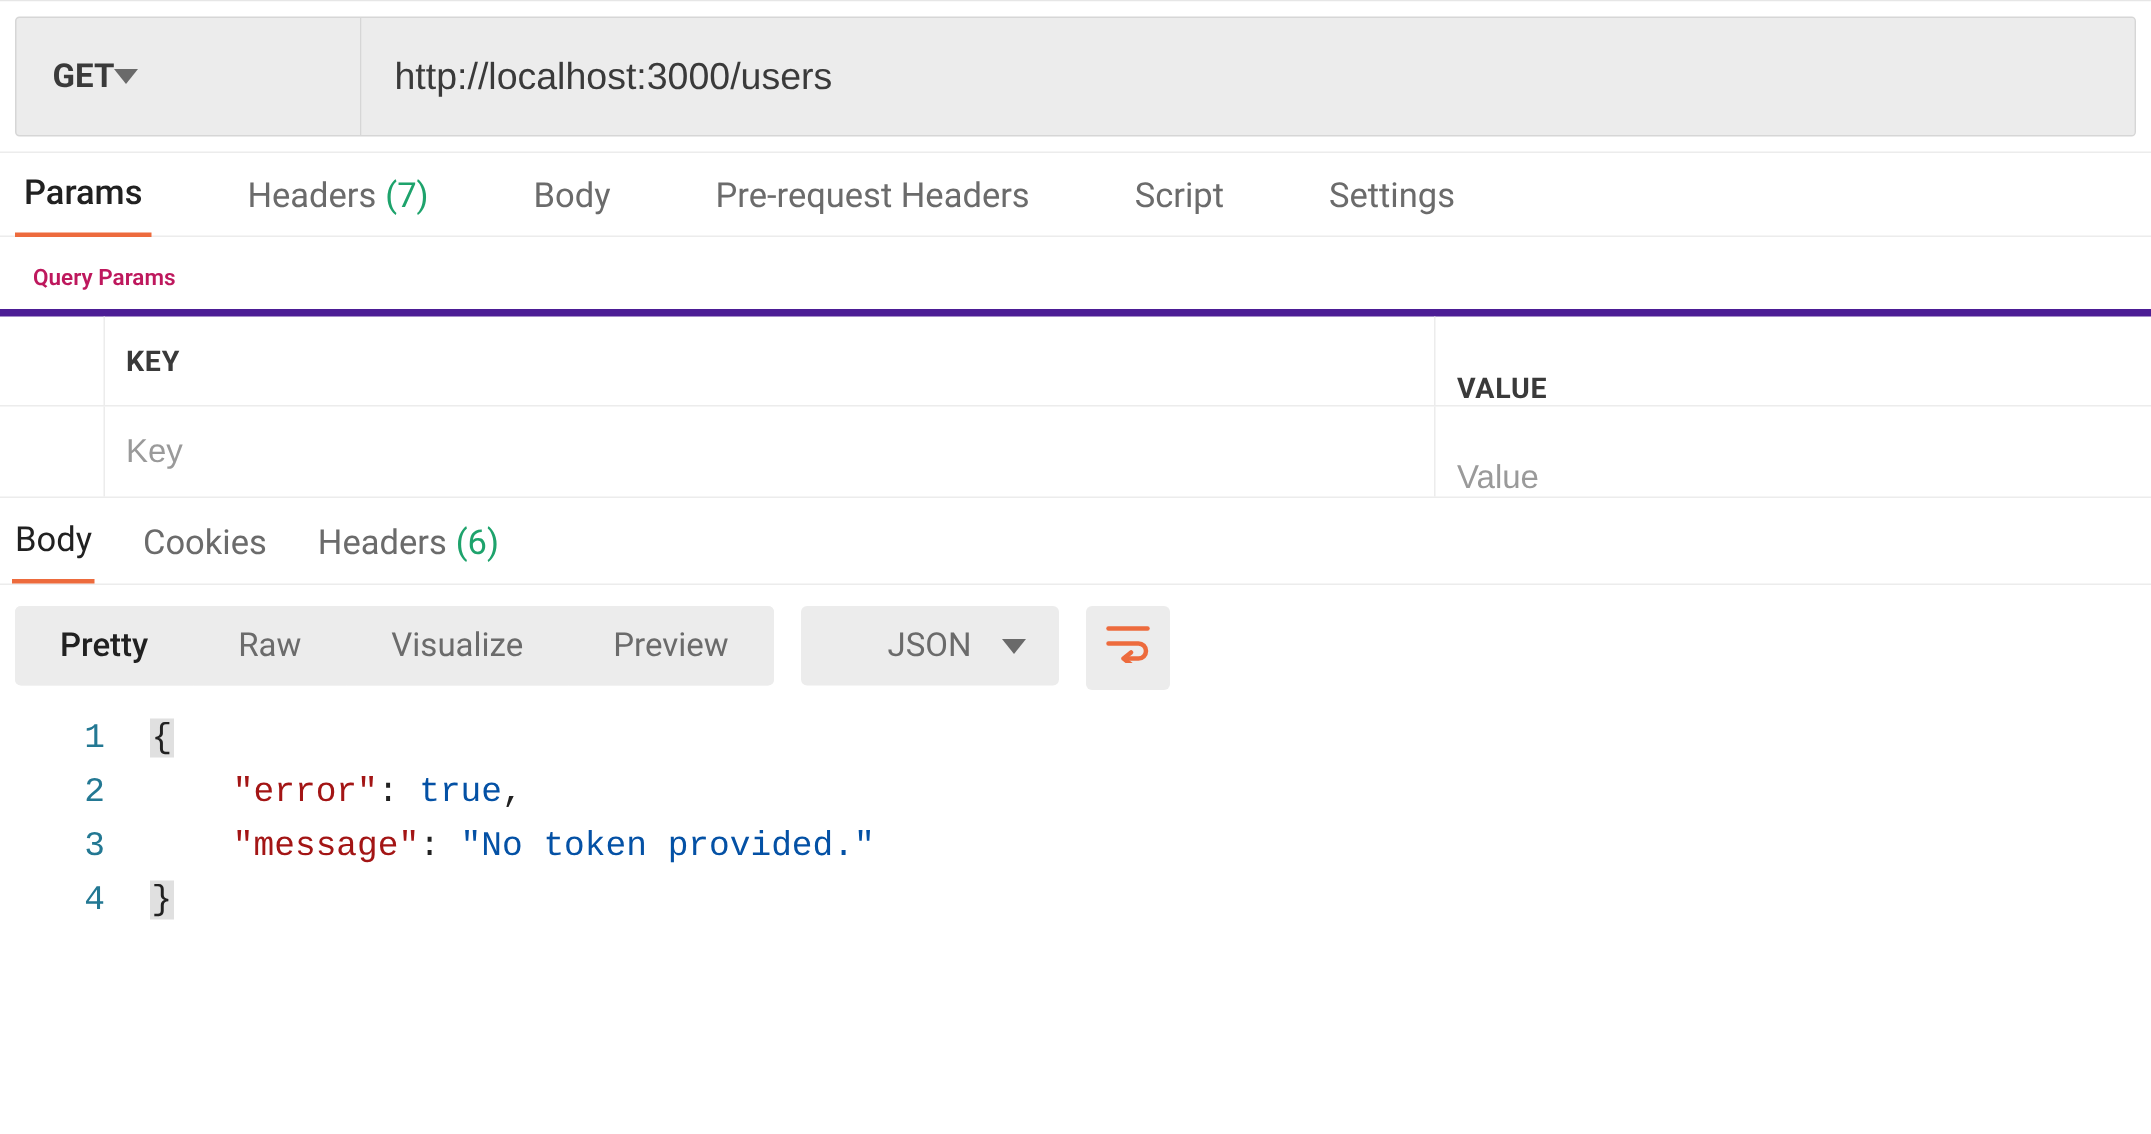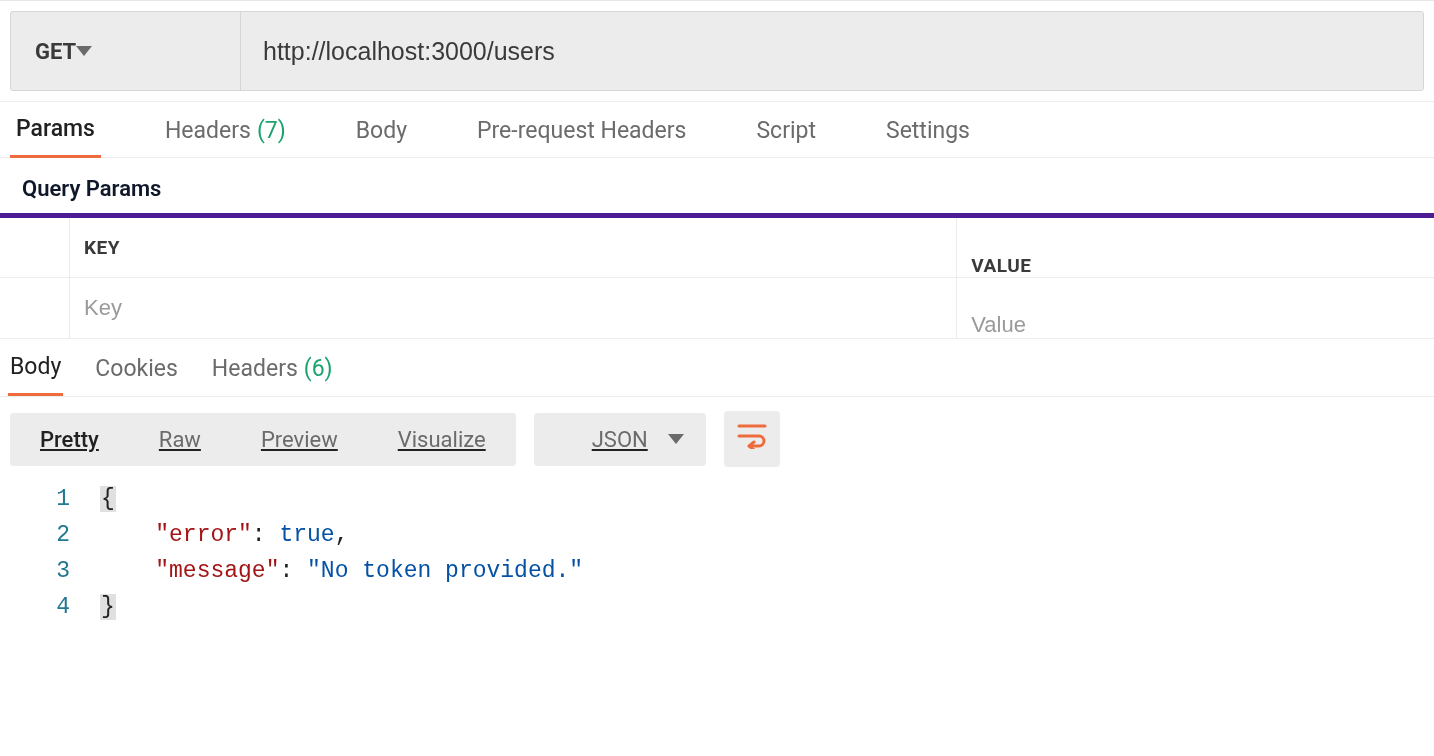--- a/index.html
+++ b/index.html
@@ -86,22 +86,22 @@
       color: #212121;
       border-bottom: 3px solid #ed6b3d;
       font-weight: 500;
       text-align: center;
     }
     .count-badge {
       color: #1ea36c;
     }
     
     .section-title {
-      font-size: 22px;
-      color: #0f172a;
+      font-size: 15px;
+      color: #be185d;
       font-weight: 600;
       padding: 18px 22px 12px 22px;
     }
     .params-table {
       border-top: 5px solid #4c1d95;
       border-bottom: 1px solid #ececec;
     }
     .params-row {
       display: flex;
       height: 60px;
@@ -161,24 +161,23 @@
       align-items: center;
       gap: 6px;
     }
     .rtab.active {
       color: #212121;
       border-bottom: 3px solid #ed6b3d;
     }
     
     .body-toolbar {
       display: flex;
-      align-items: center;
+      align-items: flex-start;
       padding: 14px 10px;
       gap: 18px;
-      text-decoration: underline;
     }
     .btn-group {
       display: flex;
       background: #ececec;
       border-radius: 4px;
       overflow: hidden;
     }
     .btn-seg {
       font-size: 22px;
       color: #6b6b6b;
@@ -318,22 +317,22 @@
     <div class="rtab">
       <span>Headers</span>
       <span class="count-badge">(6)</span>
     </div>
   </div>
 
   <div class="body-toolbar">
     <div class="btn-group">
       <div class="btn-seg active">Pretty</div>
       <div class="btn-seg">Raw</div>
+      <div class="btn-seg">Visualize</div>
       <div class="btn-seg">Preview</div>
-      <div class="btn-seg">Visualize</div>
     </div>
     <div class="format-select">
       <span class="format-label">JSON</span>
       <span class="chevron-down"></span>
     </div>
     <div class="wrap-btn">
       <span class="wrap-icon">
         <svg width="30" height="26" viewBox="0 0 30 26" fill="none" stroke="#ed6b3d" stroke-width="3" stroke-linecap="round">
           <line x1="2" y1="3" x2="28" y2="3"></line>
           <path d="M 2 13 L 22 13 A 5 5 0 0 1 22 23 L 14 23" fill="none"></path>

